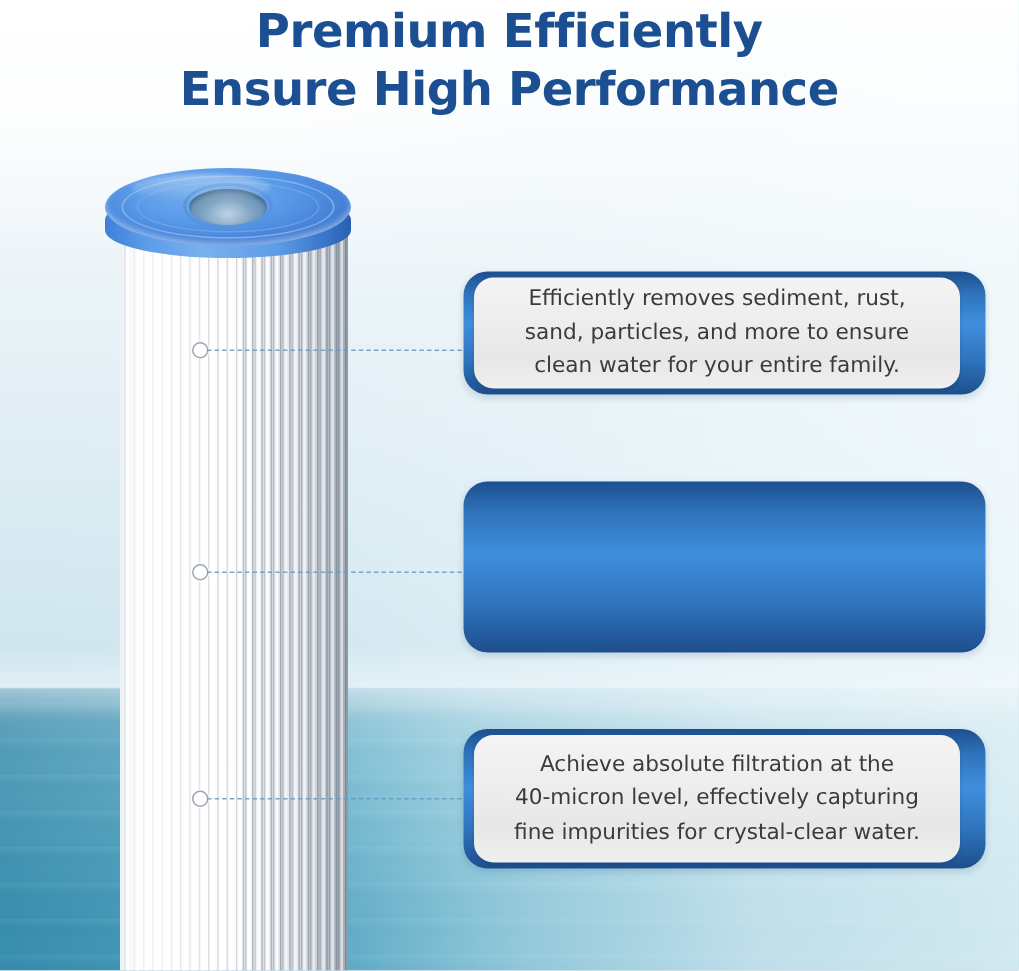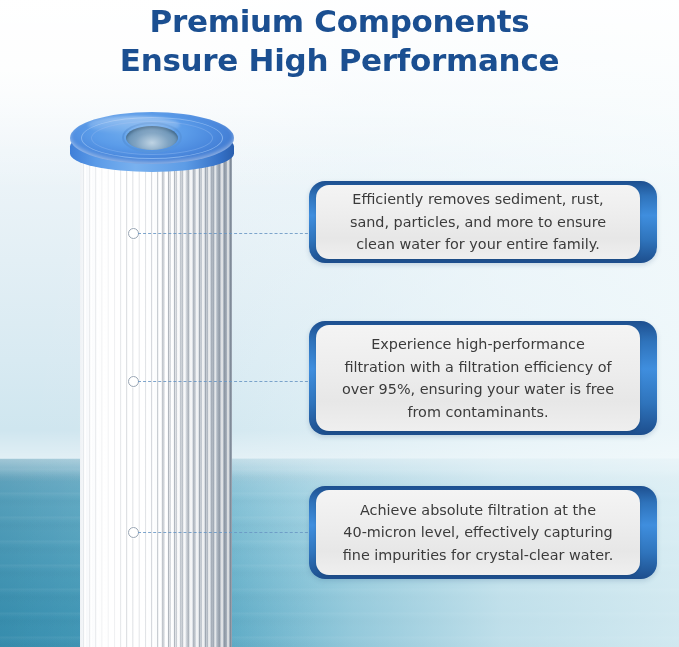--- a/index.html
+++ b/index.html
@@ -242,21 +242,21 @@
 <div id="stage">
 
   <div class="bg-base"></div>
   <div class="bg-ocean-deep"></div>
   <div class="bg-waves"></div>
   <div class="bg-horizon-glow"></div>
   <div class="bg-haze"></div>
   <div class="bg-top-white"></div>
 
   <div class="title-wrap">
-    <span class="title-line">Premium Components</span>
+    <span class="title-line">Premium Efficiently</span>
     <span class="title-line">Ensure High Performance</span>
   </div>
 
   <div id="cartridge">
     <div class="body"></div>
     <div class="body-darkpleats"></div>
     <div class="body-sheen"></div>
 
     <div class="cap">
       <div class="cap-skirt"></div>
@@ -288,26 +288,20 @@
     <div class="callout-frame"></div>
     <div class="callout-panel">
       <div class="callout-text">Efficiently removes sediment, rust,
 sand, particles, and more to ensure
 clean water for your entire family.</div>
     </div>
   </div>
 
   <div class="callout" style="left:309px; top:321px; width:348px; height:114px;">
     <div class="callout-frame"></div>
-    <div class="callout-panel">
-      <div class="callout-text">Experience high-performance
-filtration with a filtration efficiency of
-over 95%, ensuring your water is free
-from contaminants.</div>
-    </div>
   </div>
 
   <div class="callout" style="left:309px; top:486px; width:348px; height:93px;">
     <div class="callout-frame"></div>
     <div class="callout-panel">
       <div class="callout-text">Achieve absolute filtration at the
 40-micron level, effectively capturing
 fine impurities for crystal-clear water.</div>
     </div>
   </div>

